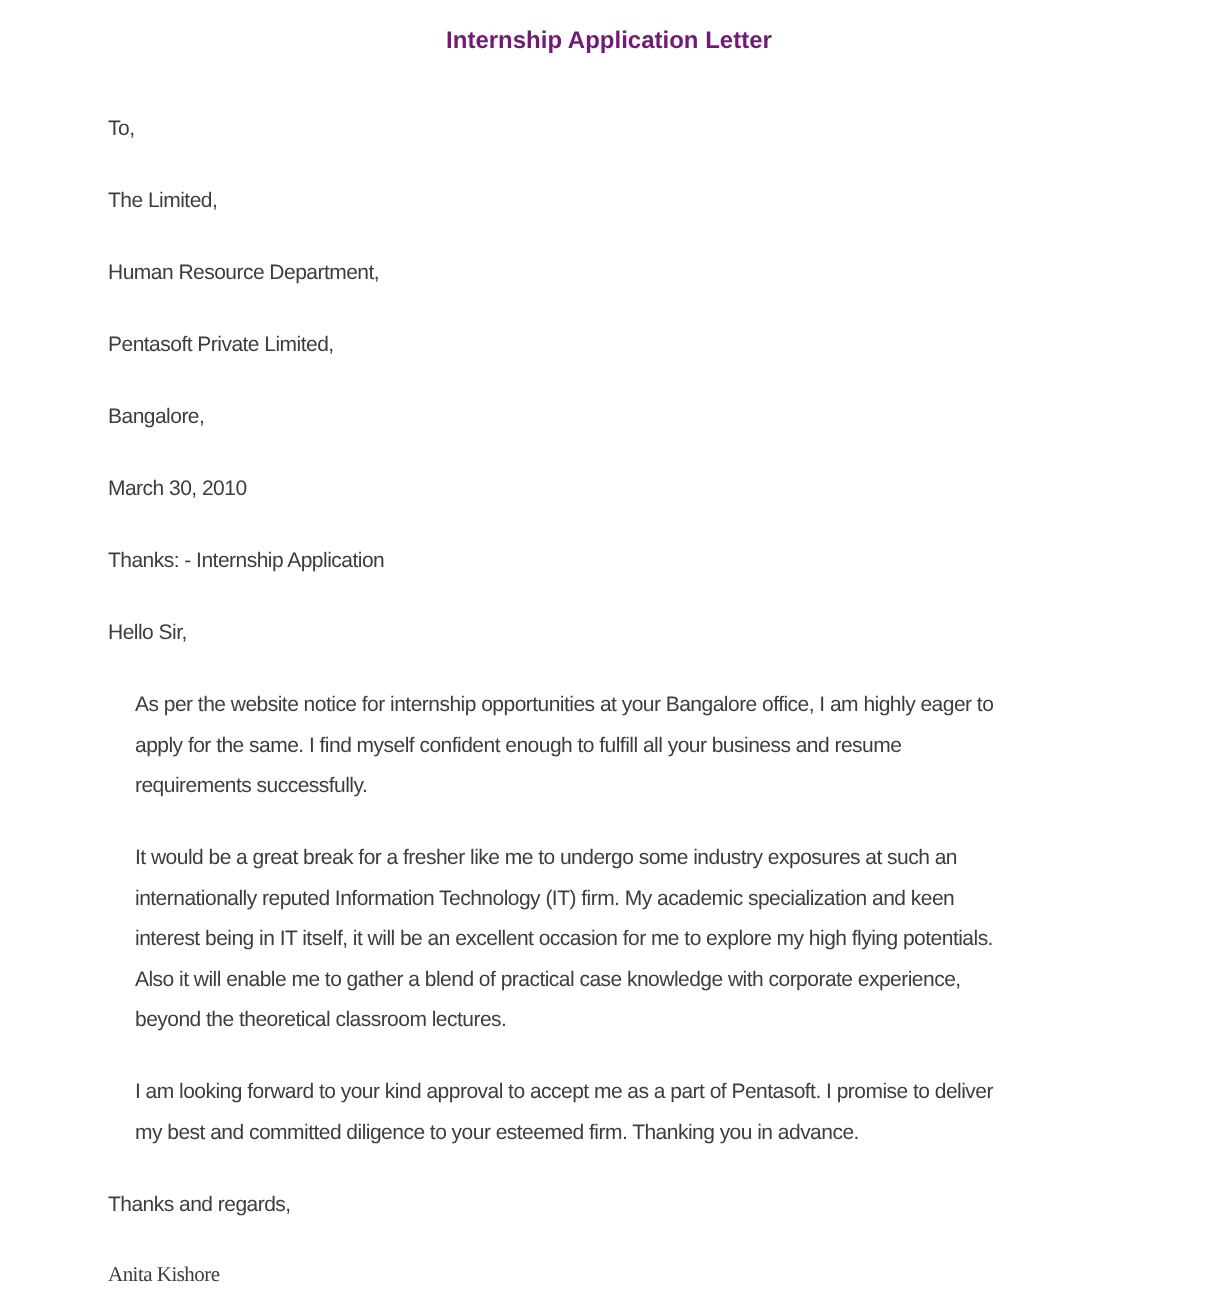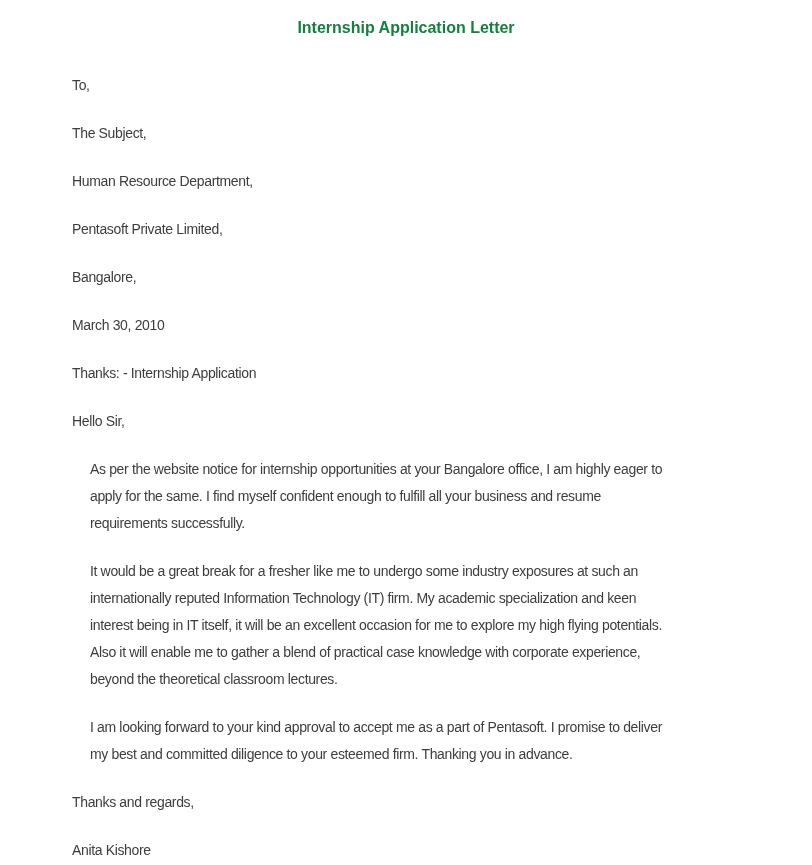--- a/index.html
+++ b/index.html
@@ -14,21 +14,21 @@
     background: #ffffff;
     overflow: hidden;
     font-family: "Liberation Sans", "DejaVu Sans", sans-serif;
   }
   .title {
     margin: 16px 0 32px 0;
     line-height: 24px;
     text-align: center;
     font-size: 16px;
     font-weight: 700;
-    color: #15803d;
+    color: #701a75;
     letter-spacing: 0;
   }
   .content {
     padding: 0 46px 0 72px;
     color: #3d3d3d;
     font-size: 14px;
     letter-spacing: -0.35px;
   }
   .line {
     line-height: 27px;
@@ -39,33 +39,34 @@
     margin: 0 0 21px 18px;
   }
   .para .pline {
     line-height: 27px;
     white-space: nowrap;
   }
   .signature-line {
     line-height: 27px;
     margin: 0;
     white-space: nowrap;
+    font-family: Liberation Serif, serif;
   }
 </style>
 </head>
 <body>
 
 <div class="page">
 
   <h1 class="title">Internship Application Letter</h1>
 
   <div class="content">
 
     <div class="line">To,</div>
-    <div class="line">The Subject,</div>
+    <div class="line">The Limited,</div>
     <div class="line">Human Resource Department,</div>
     <div class="line">Pentasoft Private Limited,</div>
     <div class="line">Bangalore,</div>
 
     <div class="line">March 30, 2010</div>
 
     <div class="line">Thanks: - Internship Application</div>
 
     <div class="line">Hello Sir,</div>
 

